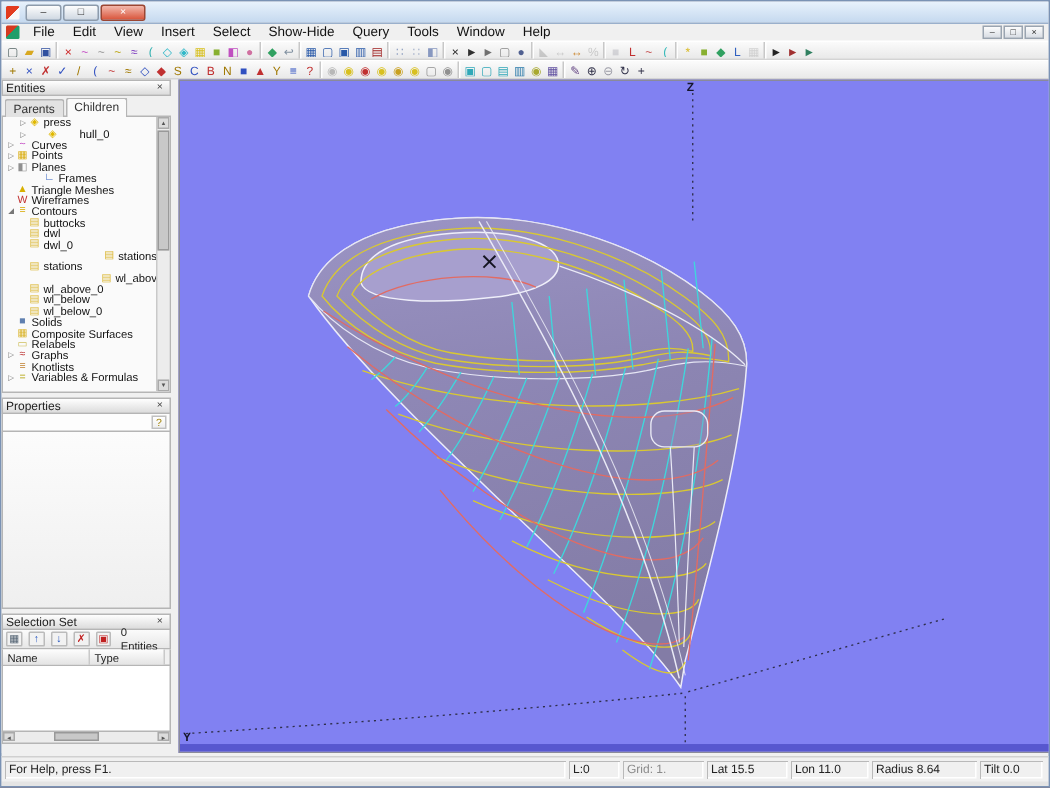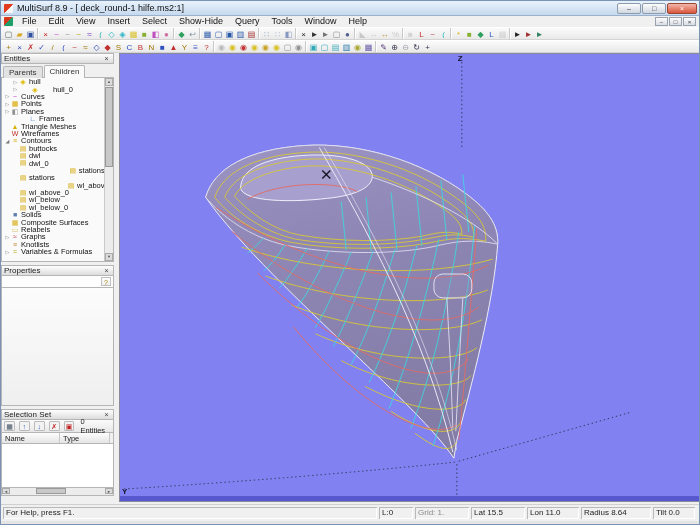--- a/index.html
+++ b/index.html
@@ -77,21 +77,20 @@
   .scell.dim{color:#8a8a8a;}
   .bottom-edge{position:absolute;left:0;top:520px;width:100%;height:5px;background:#e4e4e4;}
 </style>
 </head>
 <body>
 
 <div class="win">
 
   <div class="titlebar">
     <div class="app-icon"></div>
-    <div class="title-text">MultiSurf 8.9 - [ deck_round-1 hilfe.ms2:1]</div>
     <div class="winbtns">
       <div class="wbtn">–</div>
       <div class="wbtn">□</div>
       <div class="wbtn close">×</div>
     </div>
   </div>
 
   <div class="menubar">
     <div class="child-icon"></div>
     <div id="menu-items" style="display:flex;">
@@ -226,21 +225,21 @@
       </div>
     <div class="tree" id="ent-tree" style="height:183px;">
       <div class="vscroll" style="height:183px;">
         <div class="varrow" style="top:0;">▲</div>
         <div class="vthumb" style="top:9px;height:80px;"></div>
         <div class="varrow" style="bottom:0;">▼</div>
       </div>
     <div class="trow" style="padding-left: 10px;">
           <span class="texp">▷</span>
           <span class="ticon" style="color: rgb(224, 184, 0);">◈</span>
-          <span>hull</span>
+          <span>press</span>
         </div>
         <div class="trow" style="padding-left: 10px; gap: 12px;">
           <span class="texp">▷</span>
           <span class="ticon" style="color: rgb(224, 184, 0);">◈</span>
           <span>hull_0</span>
         </div>
         <div class="trow" style="padding-left: 2px;">
           <span class="texp">▷</span>
           <span class="ticon" style="color: rgb(192, 64, 192);">~</span>
           <span>Curves</span>

